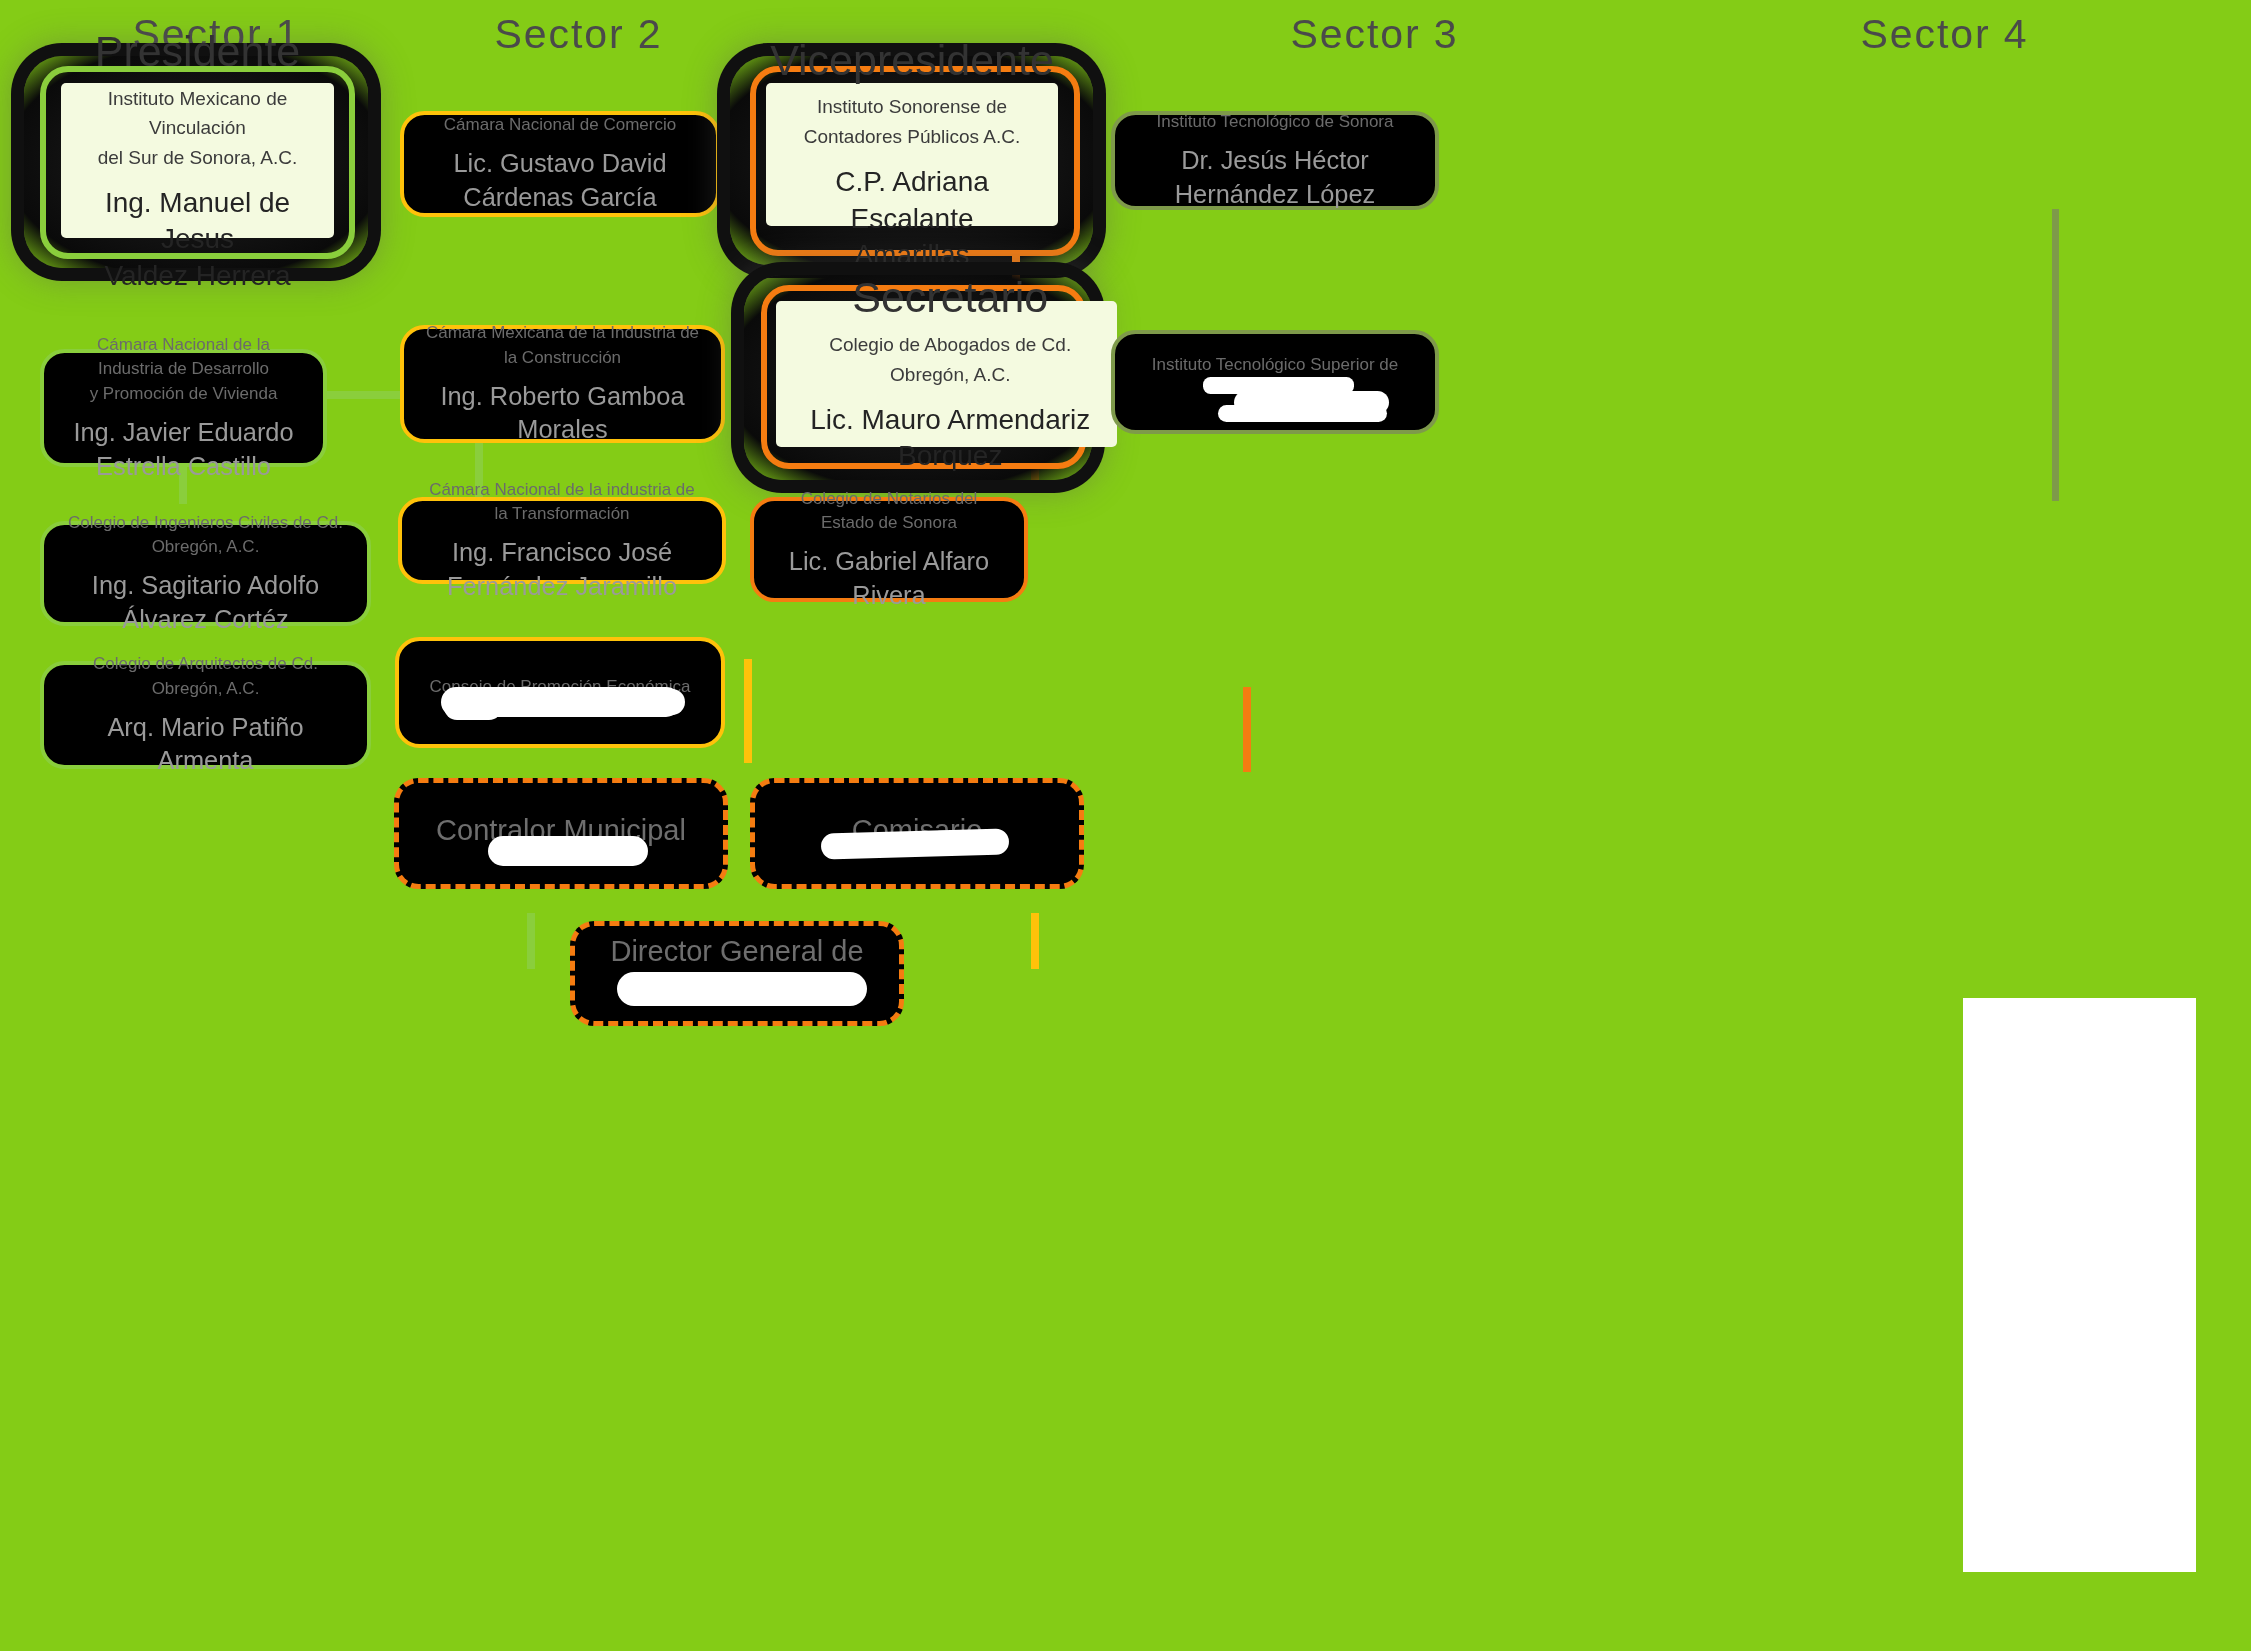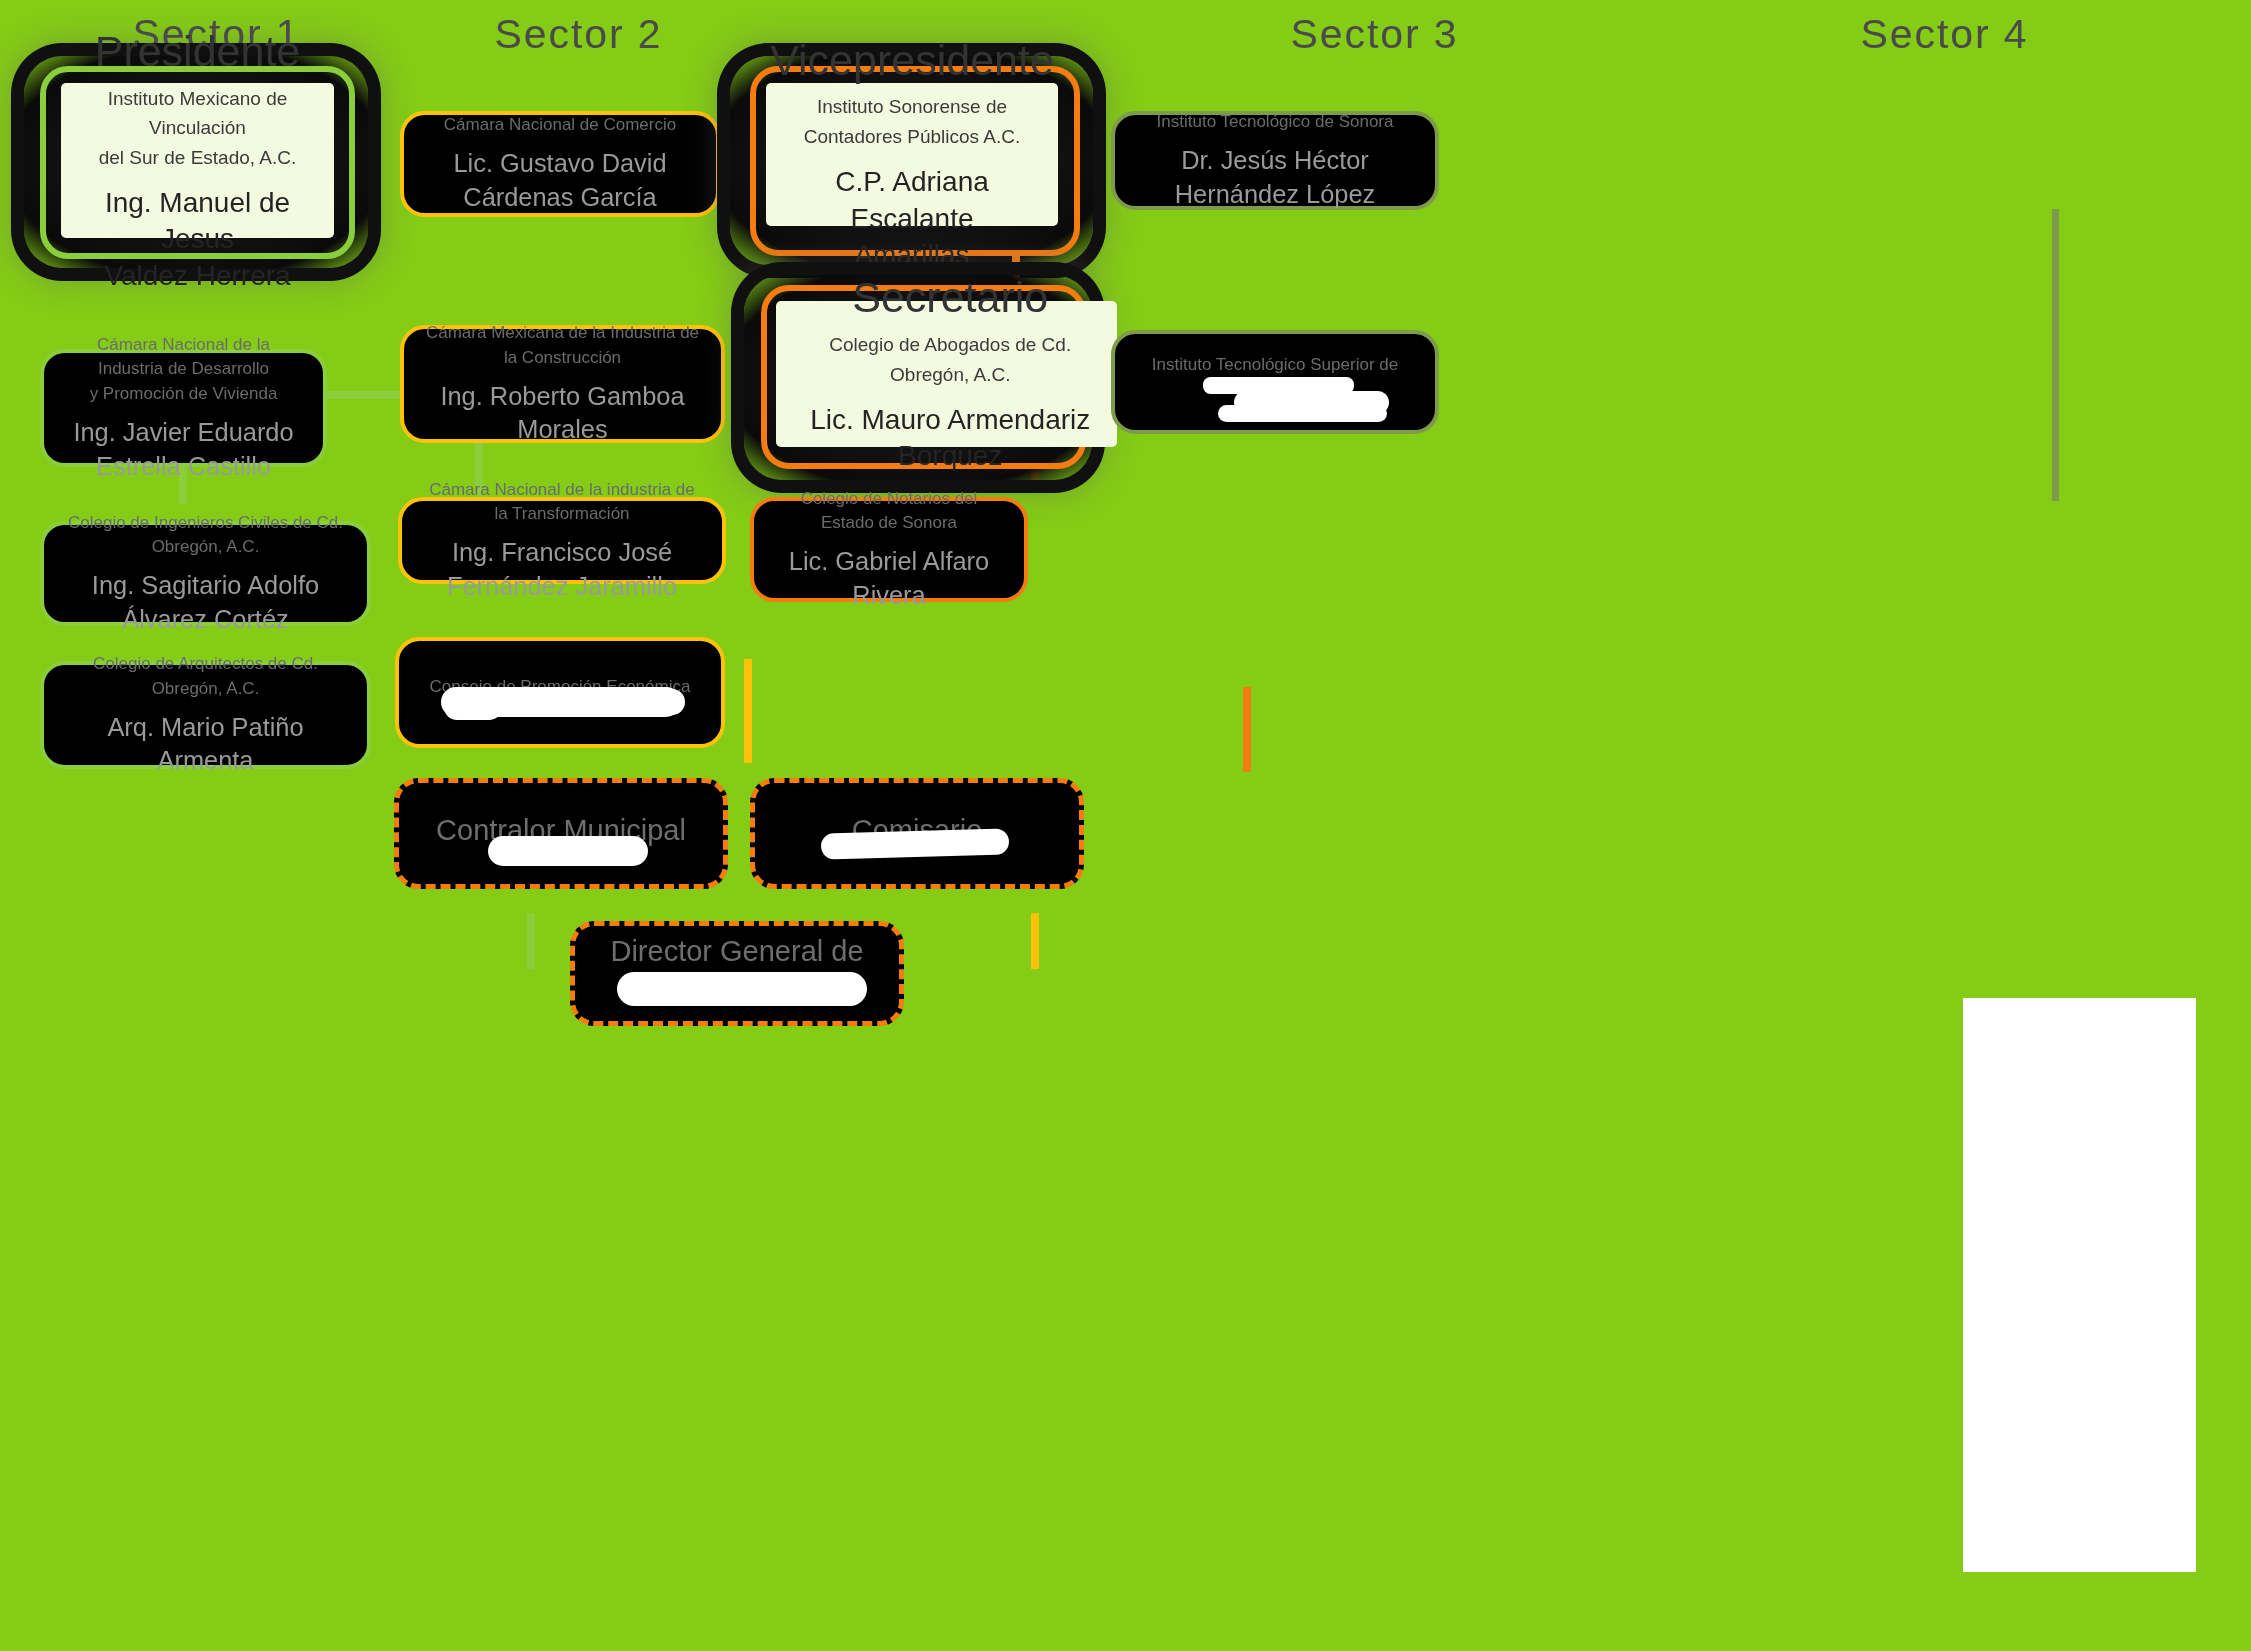--- a/index.html
+++ b/index.html
@@ -168,21 +168,21 @@
   <div class="conn c-orange" style="left:1243px; top:687px; width:7.5px; height:85px;"></div>
 
   <div class="conn c-olive" style="left:2052px; top:209px; width:6.6px; height:292px;"></div>
 
   <div class="hero-wrap" style="left:23.5px; top:56px; width:344px; height:212px;"></div>
   <div class="hero-ring" style="left:40px; top:66px; width:315px; height:193px;"></div>
   <div class="hero-card" style="left:61px; top:83px; width:273px; height:155px;">
     <div class="role">Presidente</div>
     <div class="org">
       <span>Instituto Mexicano de Vinculación</span><br>
-      <span>del Sur de Estado, A.C.</span>
+      <span>del Sur de Sonora, A.C.</span>
     </div>
     <div class="person">
       <span>Ing. Manuel de Jesus</span><br>
       <span>Valdez Herrera</span>
     </div>
   </div>
 
   <div class="node b-lime" style="left:40px; top:325px; width:287px; height:118px;">
     <div class="org">
       <span>Cámara Nacional de la Industria de Desarrollo</span><br>

